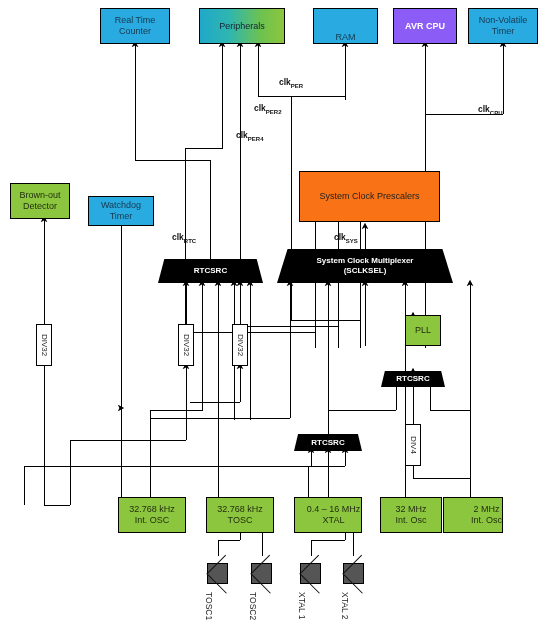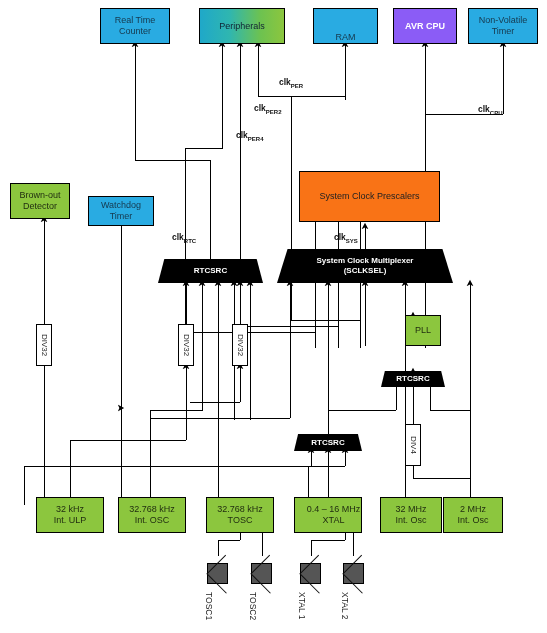--- a/index.html
+++ b/index.html
@@ -250,26 +250,20 @@
   <div class="clklbl" style="left:478px;top:104px;">
     <span>clk</span><sub>CPU</sub>
   </div>
   <div class="clklbl" style="left:172px;top:232px;">
     <span>clk</span><sub>RTC</sub>
   </div>
   <div class="clklbl" style="left:334px;top:232px;">
     <span>clk</span><sub>SYS</sub>
   </div>
 
-  <div class="box green" style="left:36px;top:497px;width:68px;height:36px;">
-    <div>
-      <span>32 kHz</span><br>
-      <span>Int. ULP</span>
-    </div>
-  </div>
 
   <div class="box green" style="left:118px;top:497px;width:68px;height:36px;">
     <div>
       <span>32.768 kHz</span><br>
       <span>Int. OSC</span>
     </div>
   </div>
 
   <div class="box green" style="left:206px;top:497px;width:68px;height:36px;">
     <div>
@@ -285,21 +279,21 @@
     </div>
   </div>
 
   <div class="box green" style="left:380px;top:497px;width:62px;height:36px;">
     <div>
       <span>32 MHz</span><br>
       <span>Int. Osc</span>
     </div>
   </div>
 
-  <div class="box green" style="left:443px;top:497px;width:60px;height:36px;">
+  <div class="box green" style="left:443px;top:497px;width:60px;height:36px;justify-content:flex-end;">
     <div>
       <span>2 MHz</span><br>
       <span>Int. Osc</span>
     </div>
   </div>
 
   <div class="pad" style="left:207px;top:563px;width:21px;height:21px;"></div>
   <div class="padlabel" style="left:214px;top:592px;">TOSC1</div>
 
   <div class="pad" style="left:251px;top:563px;width:21px;height:21px;"></div>

